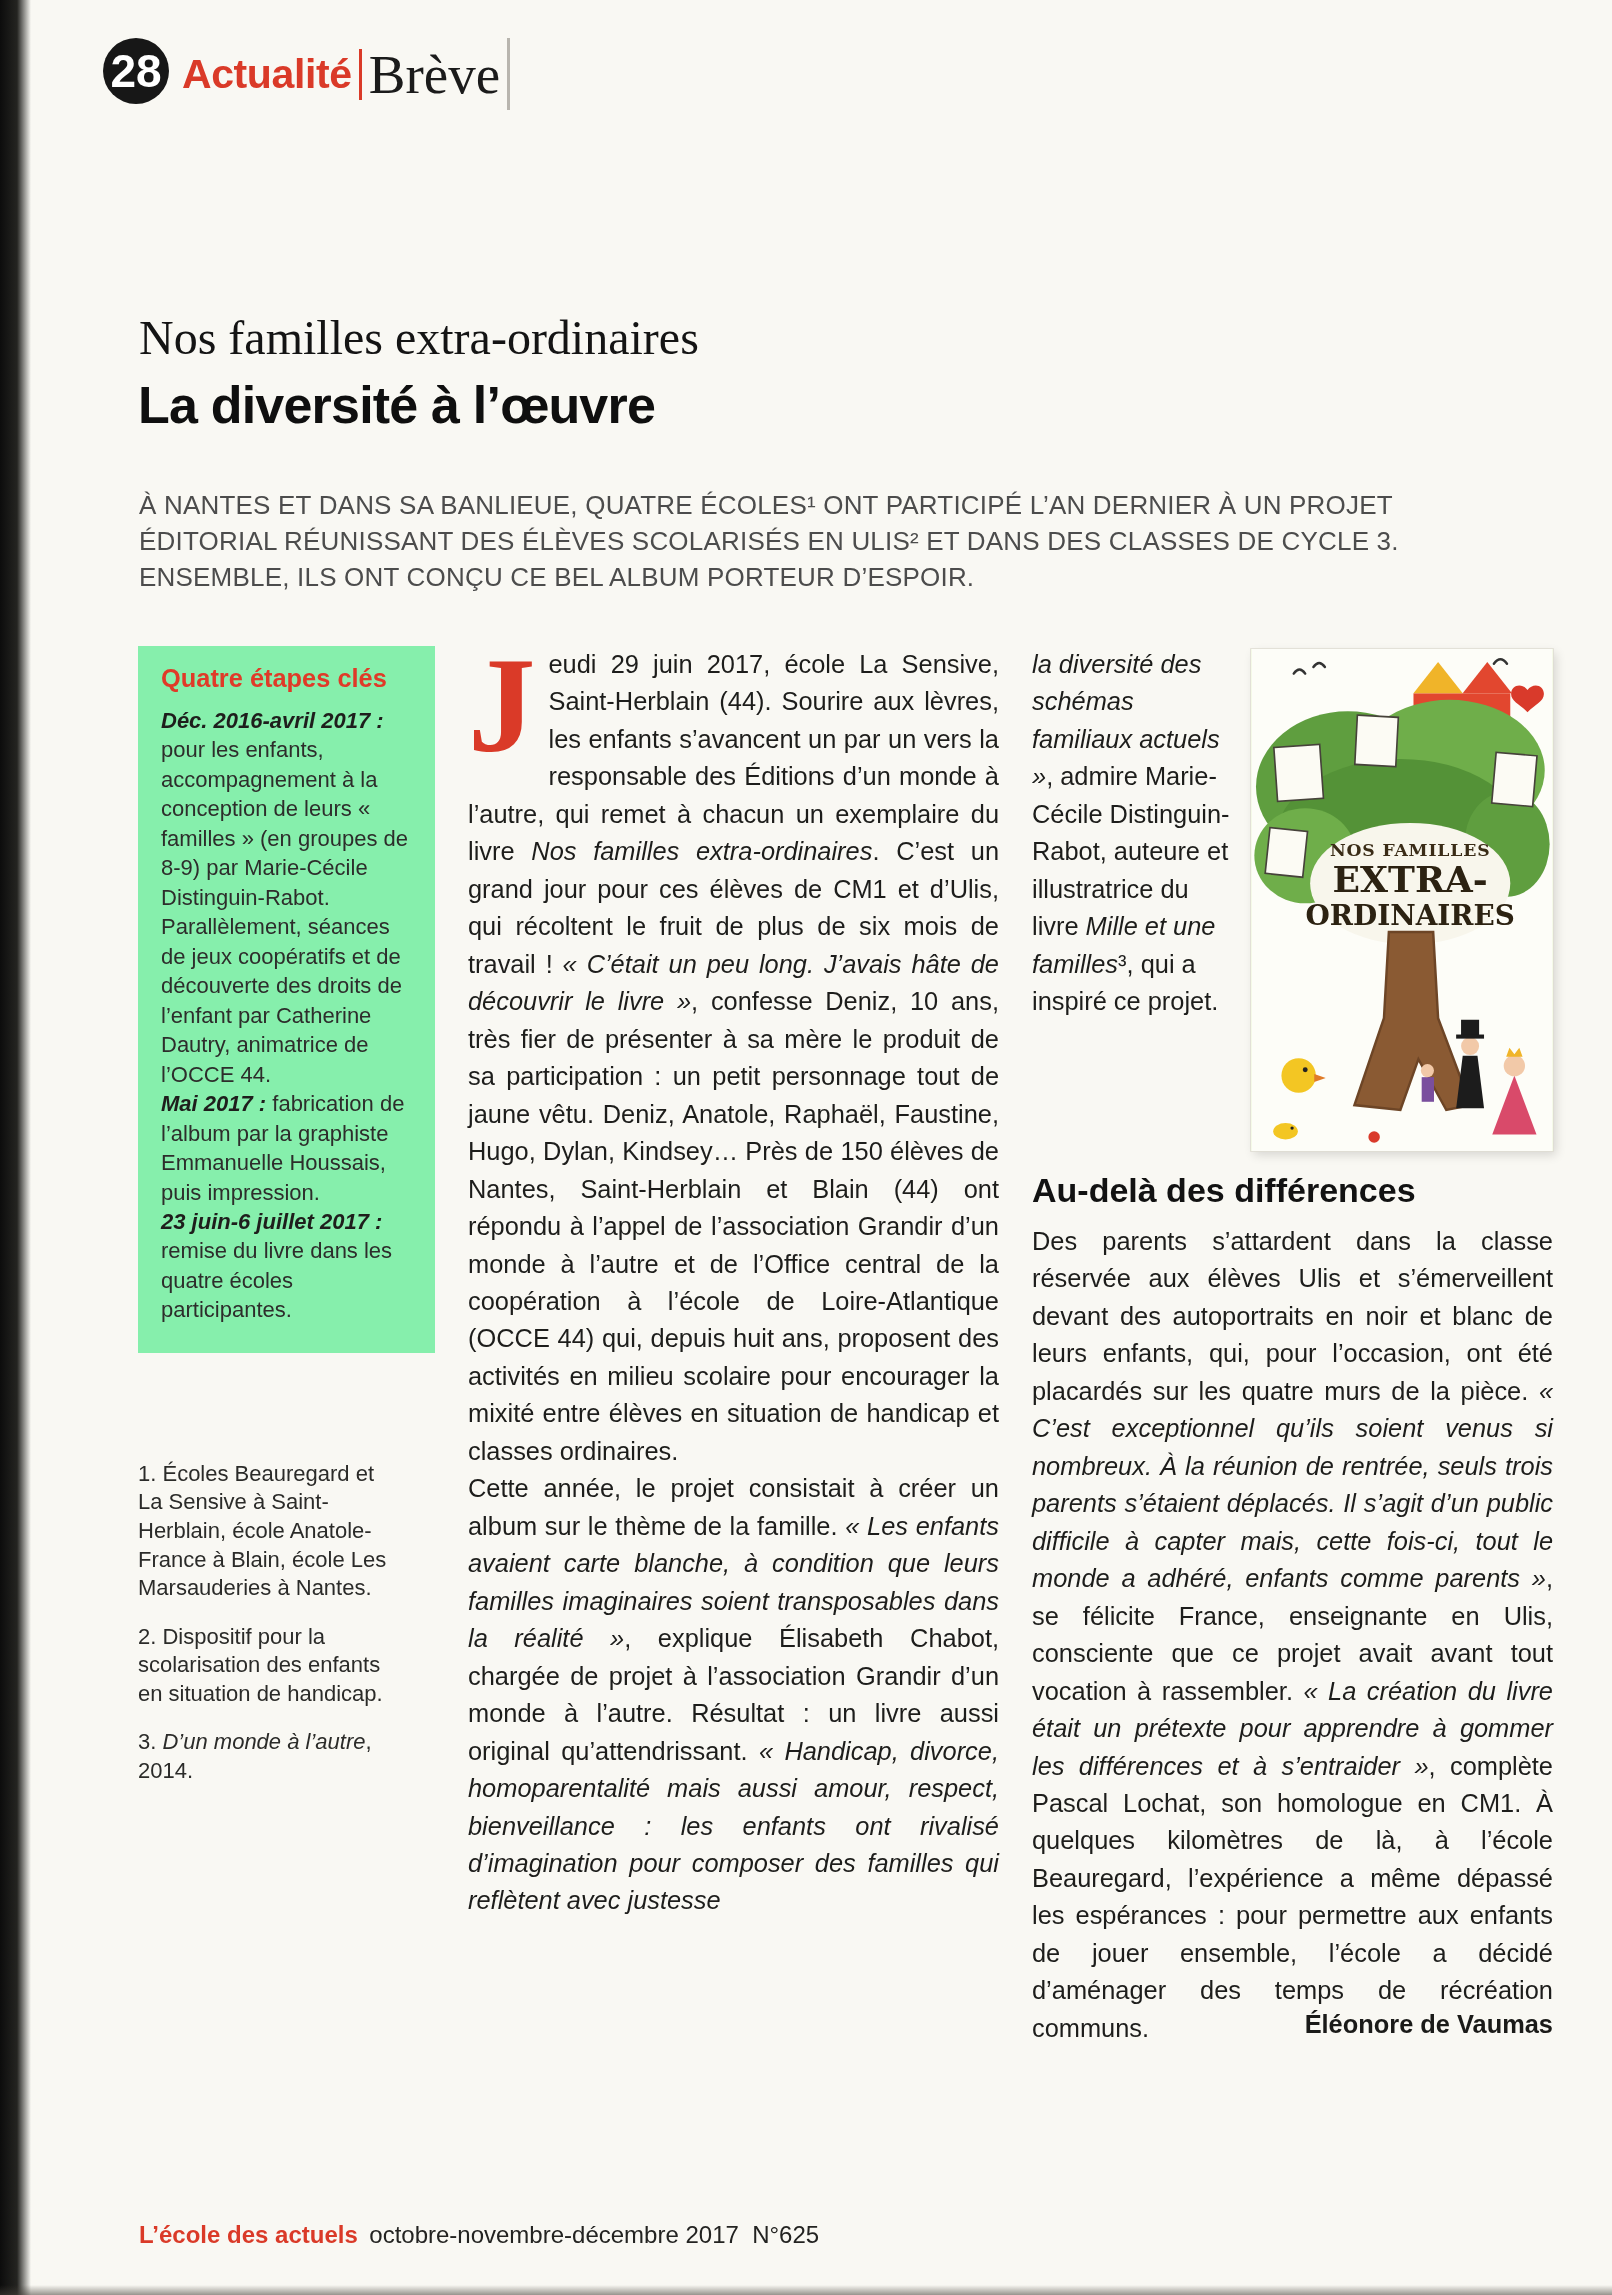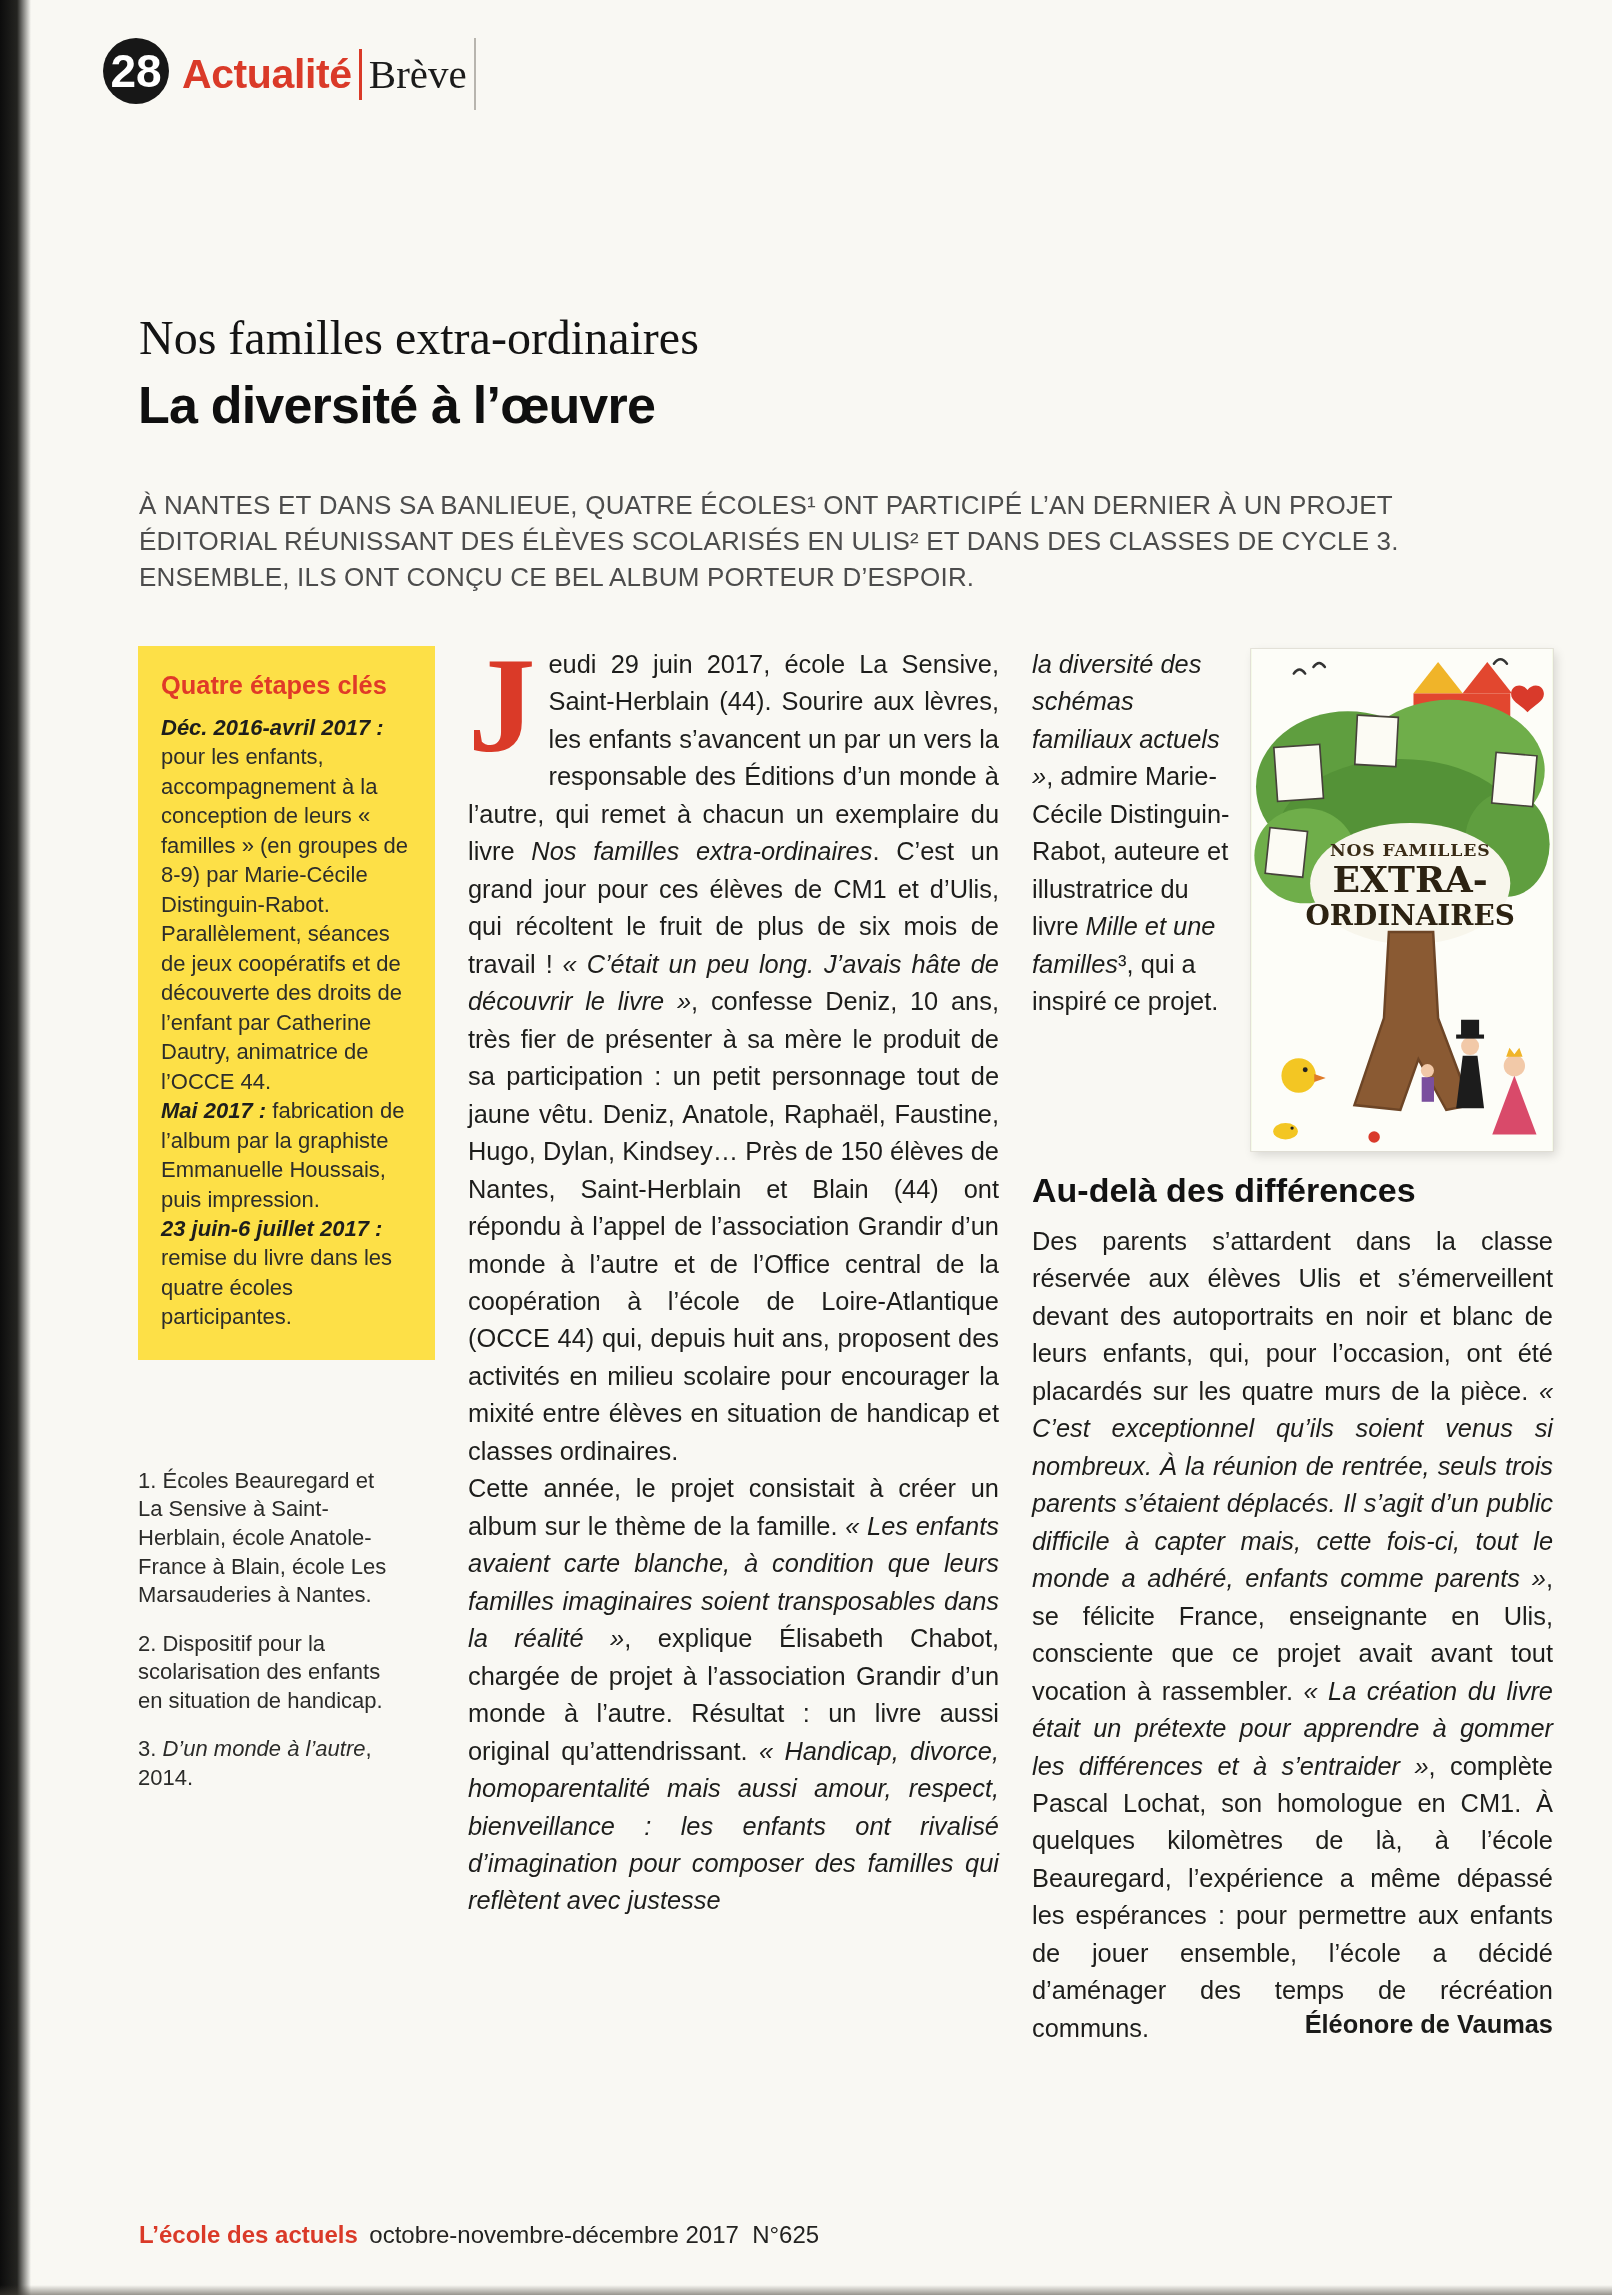--- a/index.html
+++ b/index.html
@@ -14,40 +14,40 @@
     background:linear-gradient(90deg,#0c0c0c 0%,#242421 55%,#f9f8f3 100%);}
   .scan-edge-bottom{position:absolute;left:0;right:0;bottom:0;height:9.8px;
     background:linear-gradient(to bottom,rgba(0,0,0,0),rgba(70,66,58,.55));}
 
   
   .badge{position:absolute;left:103px;top:38px;width:66px;height:66px;border-radius:50%;
     background:#171717;color:#fff;display:flex;align-items:center;justify-content:center;
     font-size:46px;font-weight:bold;}
   .masthead{position:absolute;left:182px;top:41px;height:66px;display:flex;align-items:center;gap:7px;}
   .masthead .section{color:#da3a28;font-weight:bold;font-size:41px;letter-spacing:-0.4px;}
-  .masthead .rubric{font-family:"Liberation Serif",serif;font-size:41px;color:#1b1b1b;}
+  .masthead .rubric{font-family:"Liberation Serif",serif;font-size:55px;color:#1b1b1b;}
   .sep{display:inline-block;}
   .sep-red{width:3.3px;height:51px;background:#da3a28;}
   .sep-gray{width:2.5px;height:72px;background:#b8b5ae;}
 
   
   .kicker{position:absolute;left:139px;top:310px;margin:0;font-family:"Liberation Serif",serif;
     font-weight:400;font-size:48px;color:#141414;letter-spacing:0;}
   .title{position:absolute;left:138px;top:375px;margin:0;font-size:52px;font-weight:bold;
     color:#0f0f0f;letter-spacing:-0.8px;}
   .standfirst{position:absolute;left:139px;top:488px;width:1360px;margin:0;
     font-size:26px;line-height:1.38;color:#4c4c4c;letter-spacing:0.2px;}
 
   
   .columns{position:absolute;left:138px;top:646px;width:1415px;display:grid;
     grid-template-columns:297px 531px 521px;column-gap:33px;}
   .col{min-width:0;}
 
   
-  .stages-box{background:#fde047;padding:25px 23px 28px;}
+  .stages-box{background:#86efac;padding:18px 23px 28px;}
   .stages-box h3{margin:0 0 13px;font-size:25.4px;color:#e03a28;font-weight:bold;}
   .stages p{margin:0;font-size:22px;line-height:1.34;color:#2d2d2b;text-align:left;}
   .step-label{font-style:italic;font-weight:bold;color:#1e1e1c;}
   .footnotes{margin-top:107px;width:250px;}
   .footnotes p{margin:0 0 19.7px;font-size:22px;line-height:1.3;color:#2b2b29;}
 
   
   .body-text p{margin:0;font-size:25.4px;line-height:1.475;color:#1d1d1b;text-align:justify;}
   .dropcap{float:left;font-family:"Liberation Serif",serif;font-weight:bold;color:#da3a28;
     font-size:135px;line-height:.82;padding:4.9px 13px 0 0;}

